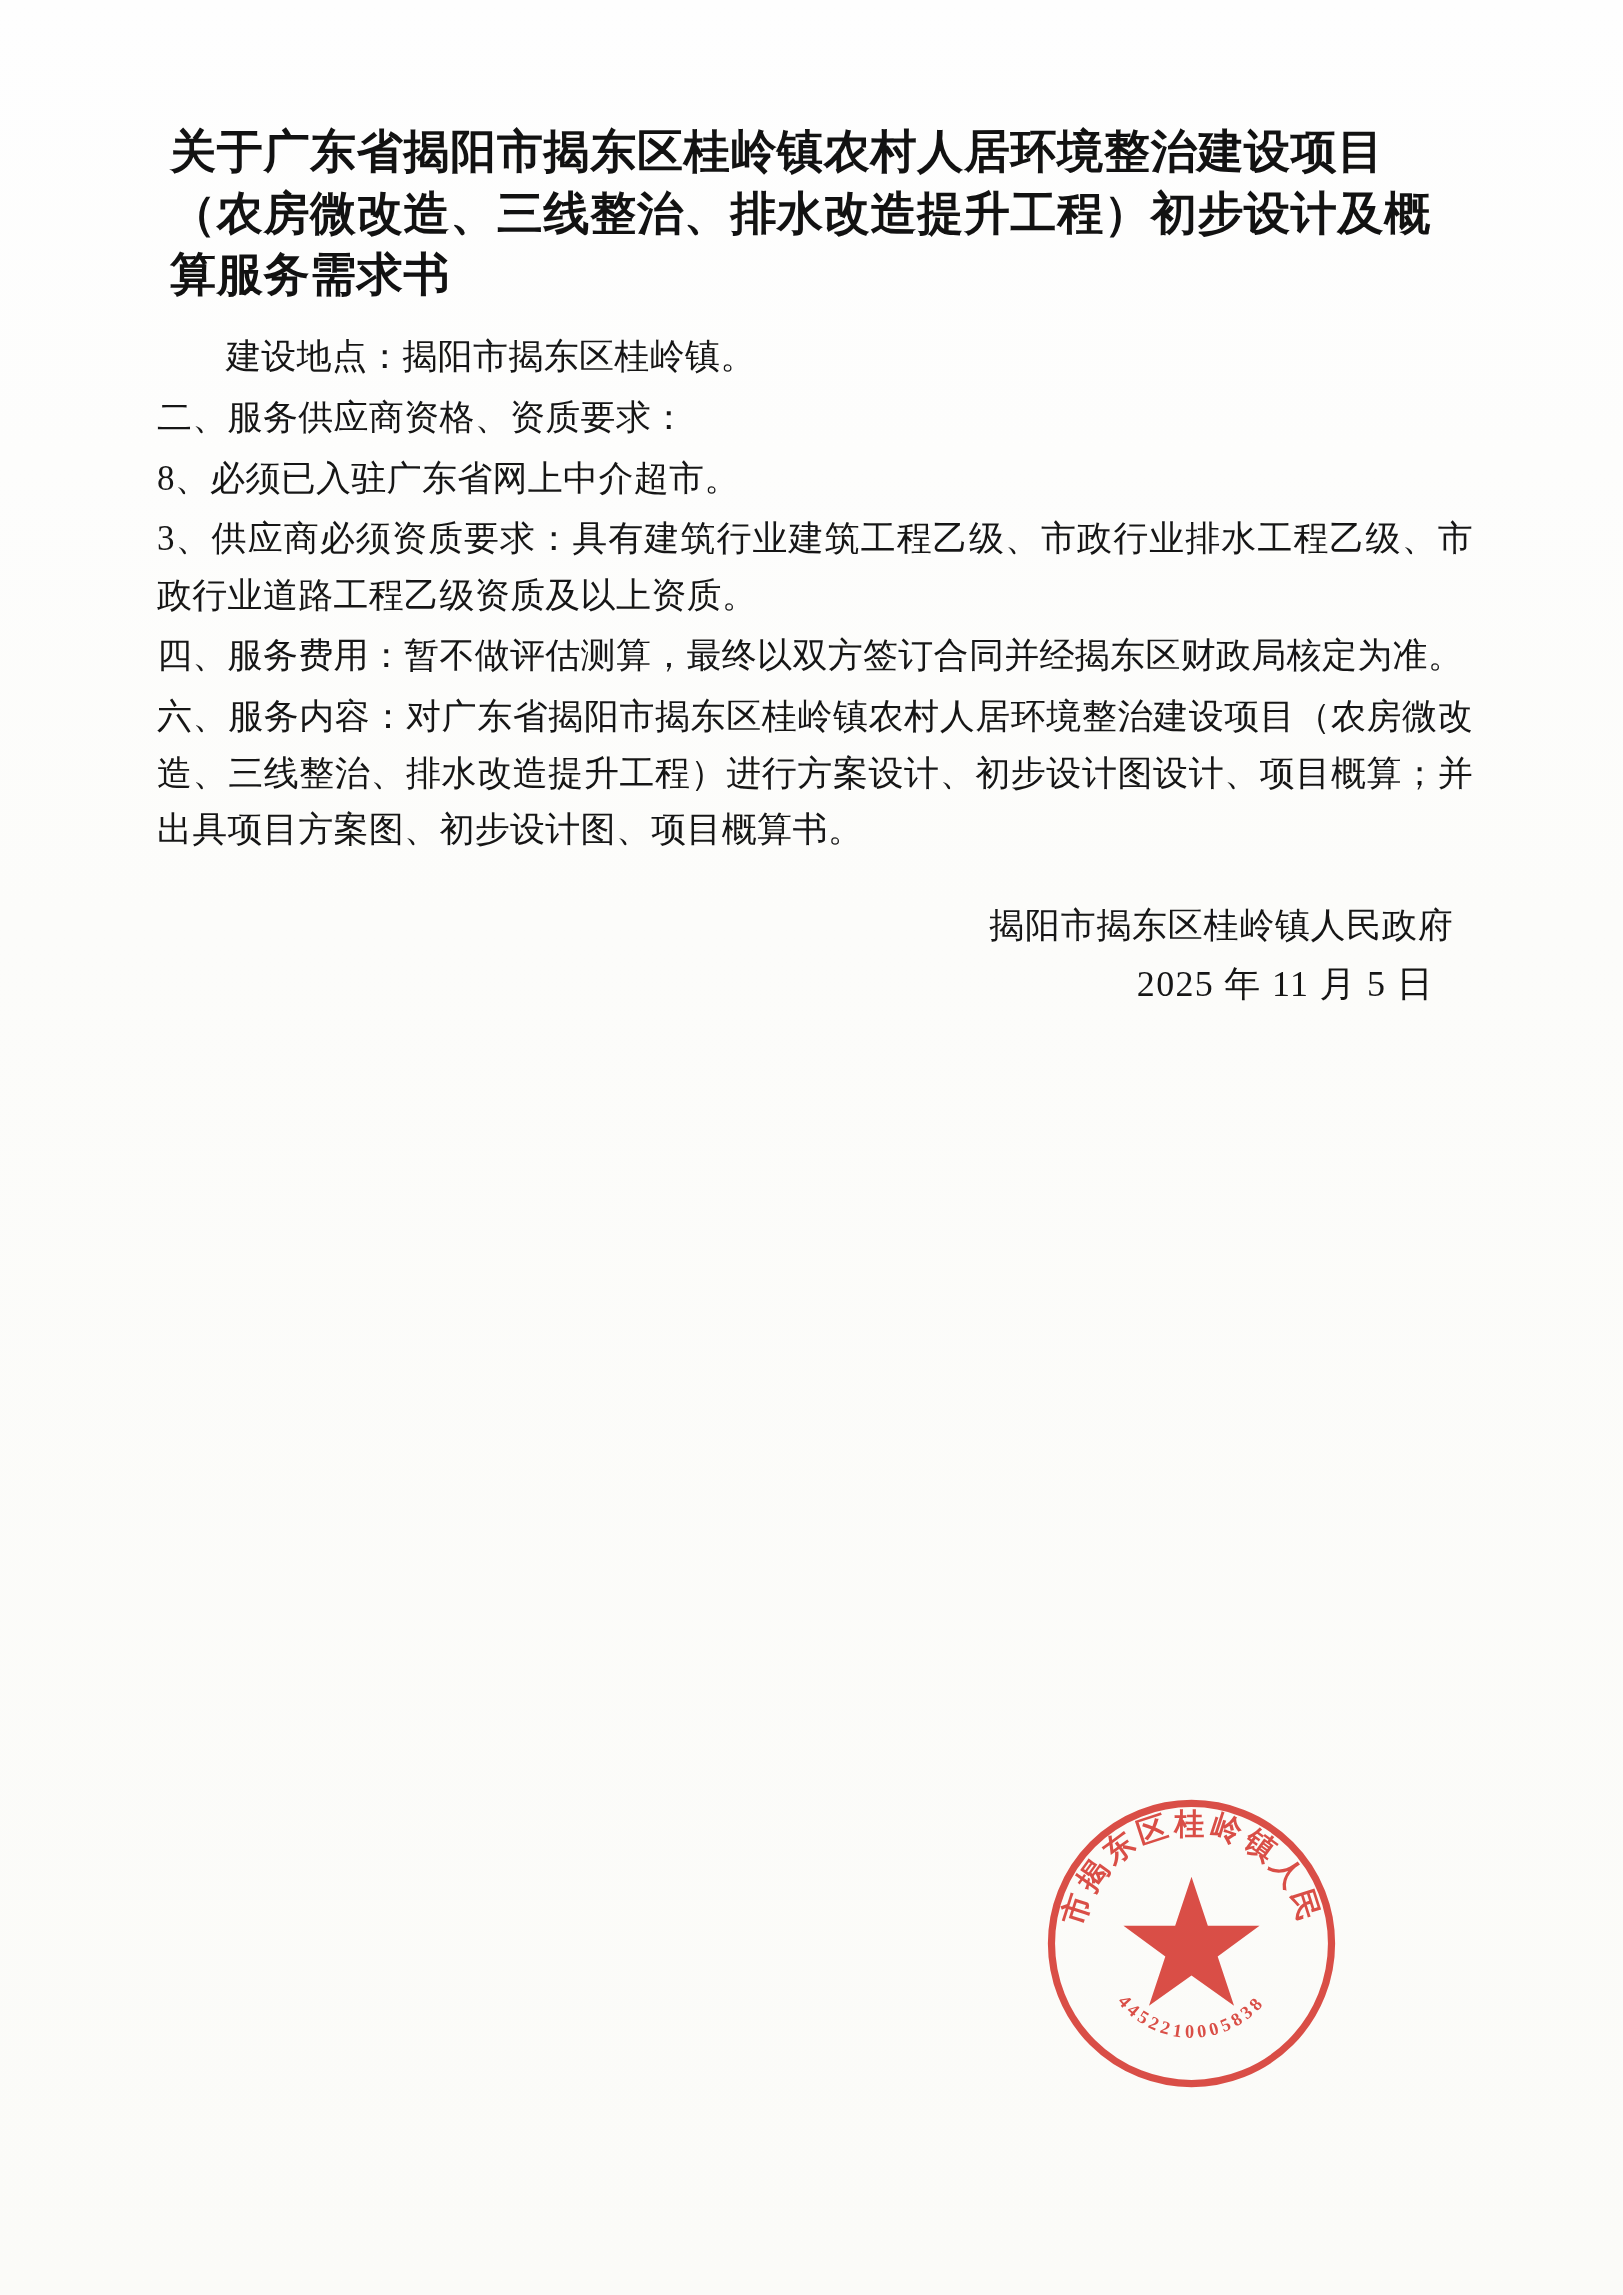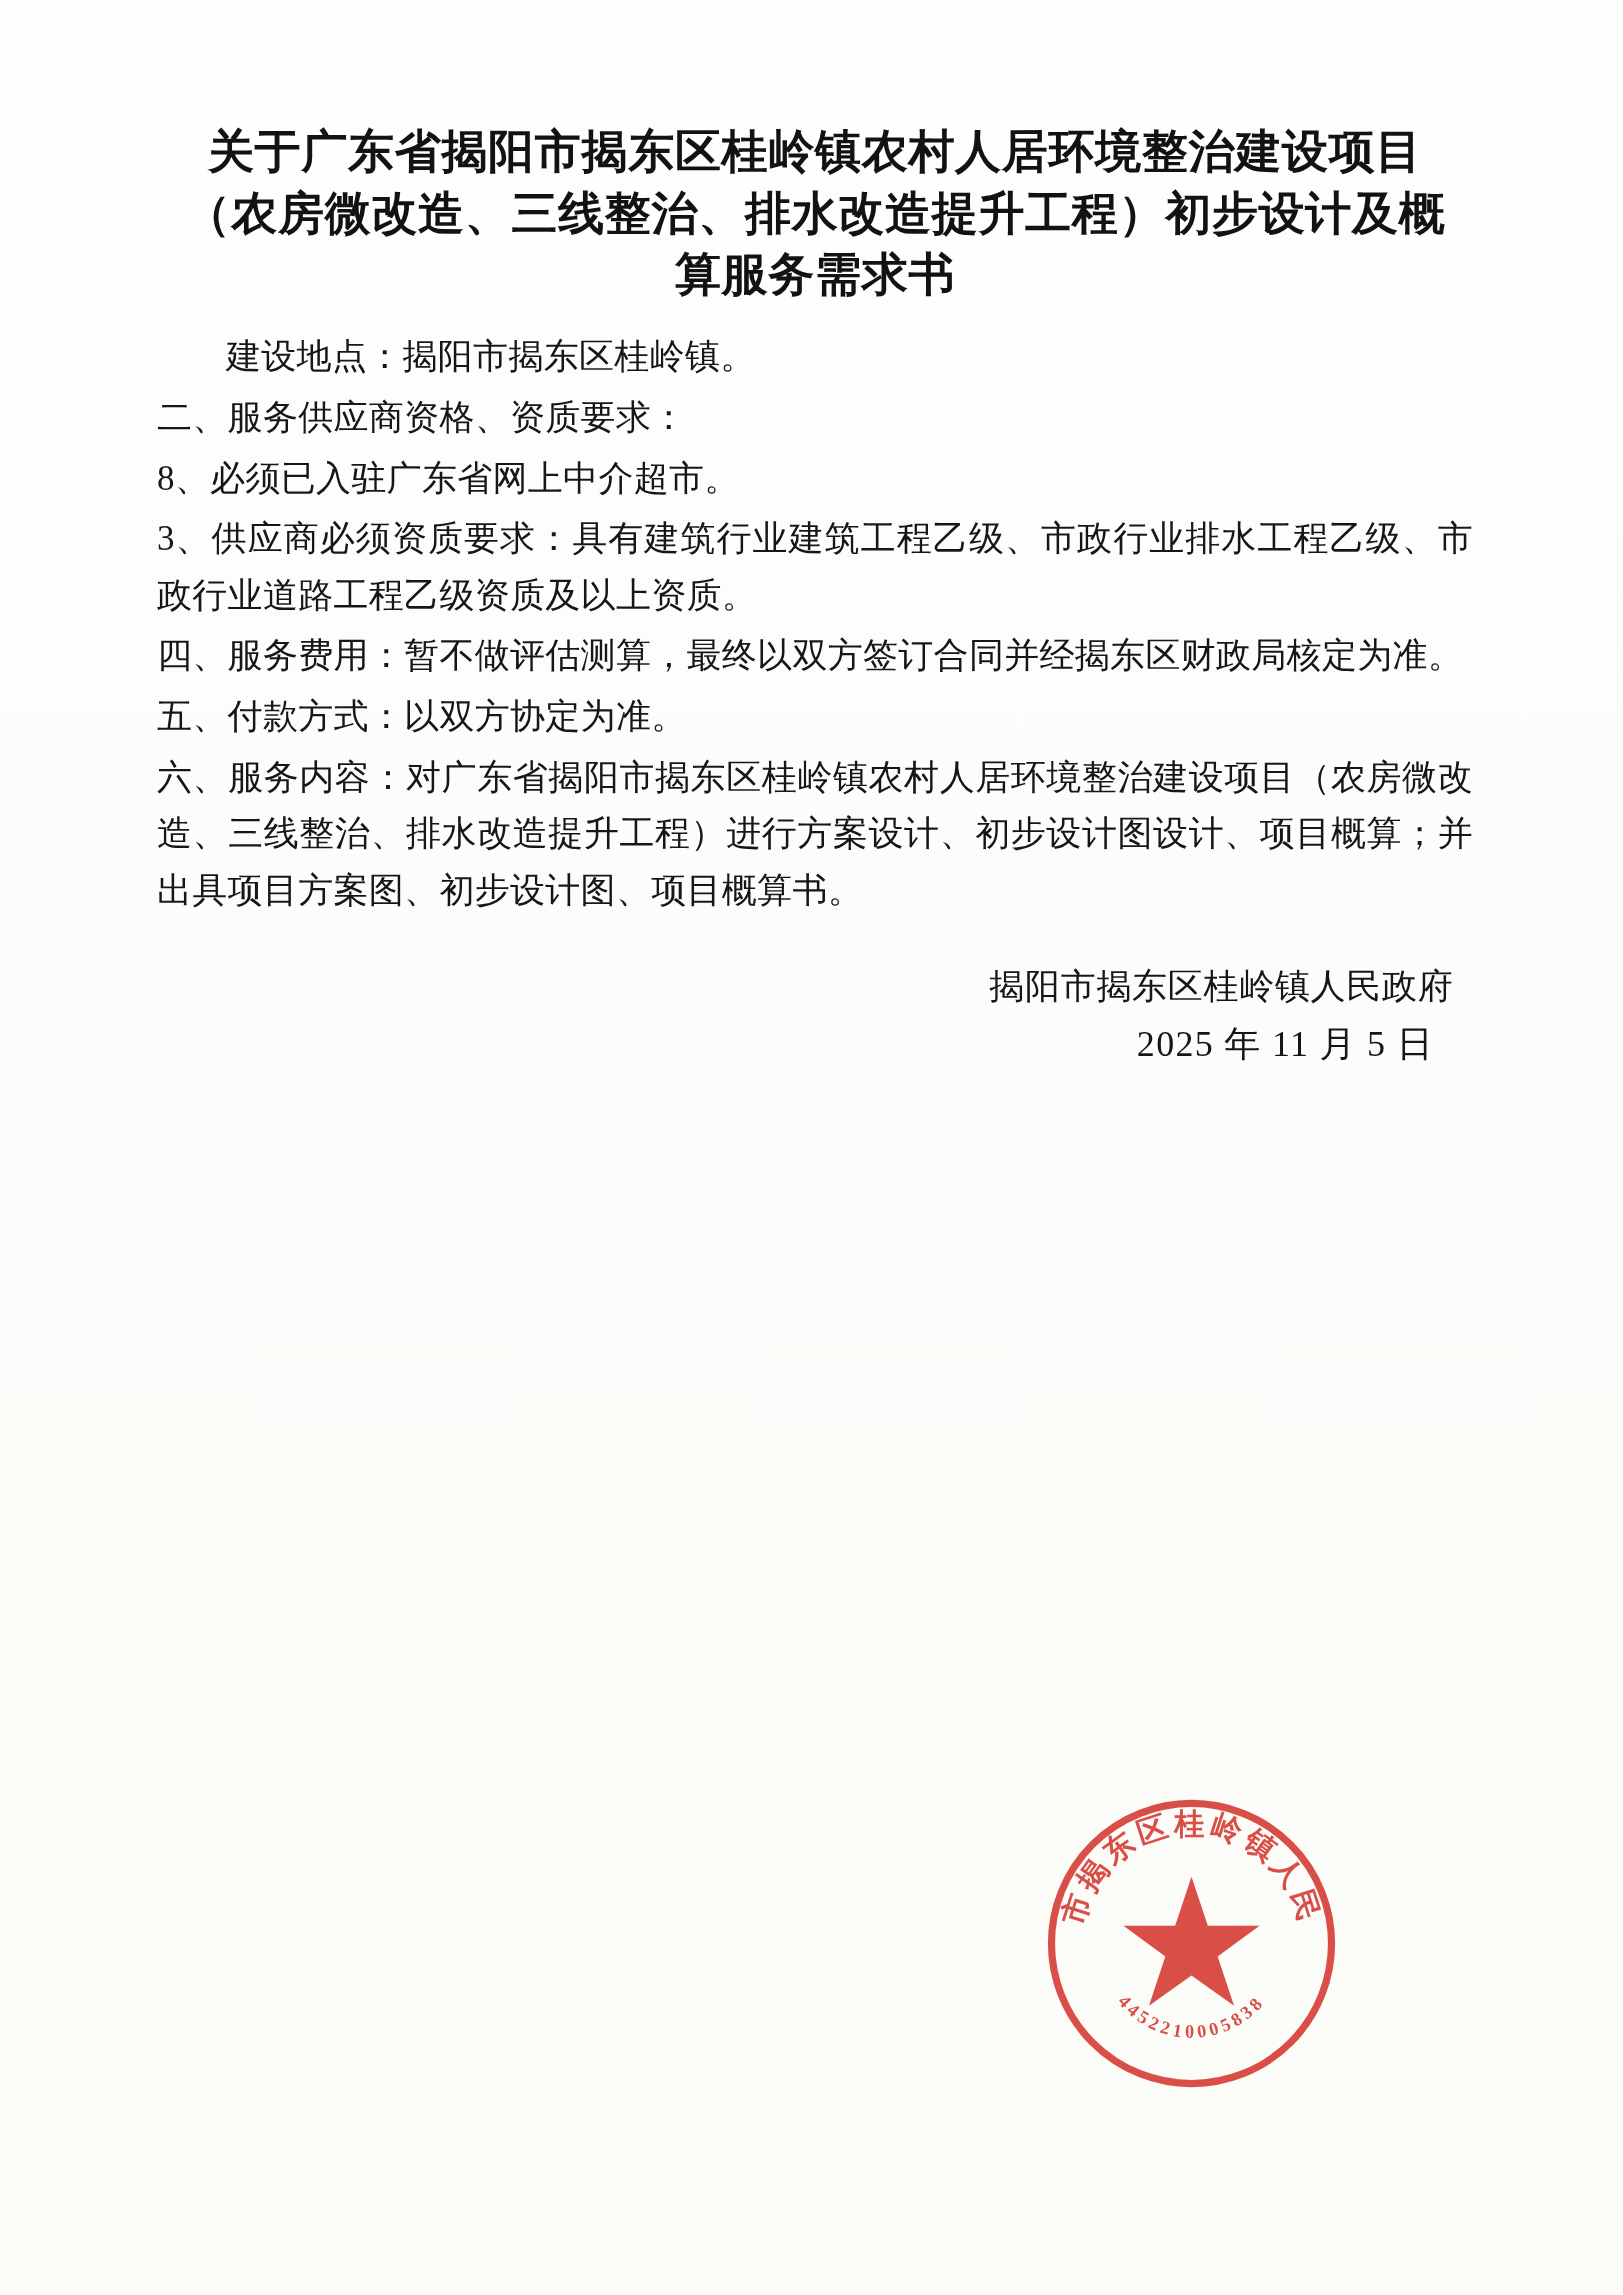--- a/index.html
+++ b/index.html
@@ -37,21 +37,20 @@
     left: 157px;
     top: 121px;
     width: 1316px;
   }
 
   .doc-title {
     font-family: "Liberation Serif", "DejaVu Serif", serif;
     font-weight: bold;
     font-size: 46px;
     line-height: 1.34;
-    text-align: center;
     letter-spacing: 0.7px;
     color: #121212;
     margin: 0 0 23.6px 0;
     padding: 0 13px;
   }
 
   .para {
     font-size: 35px;
     line-height: 1.62;
     text-align: justify;
@@ -113,21 +112,20 @@
 
   <div class="content">
 
     <h1 class="doc-title">关于广东省揭阳市揭东区桂岭镇农村人居环境整治建设项目（农房微改造、三线整治、排水改造提升工程）初步设计及概算服务需求书</h1>
 
     <p class="para indent">建设地点：揭阳市揭东区桂岭镇。</p>
     <p class="para">二、服务供应商资格、资质要求：</p>
     <p class="para">8、必须已入驻广东省网上中介超市。</p>
     <p class="para">3、供应商必须资质要求：具有建筑行业建筑工程乙级、市政行业排水工程乙级、市政行业道路工程乙级资质及以上资质。</p>
     <p class="para">四、服务费用：暂不做评估测算，最终以双方签订合同并经揭东区财政局核定为准。</p>
-    <p class="para">五、付款方式：以双方协定为准。</p>
     <p class="para">六、服务内容：对广东省揭阳市揭东区桂岭镇农村人居环境整治建设项目（农房微改造、三线整治、排水改造提升工程）进行方案设计、初步设计图设计、项目概算；并出具项目方案图、初步设计图、项目概算书。</p>
 
     <div class="sign-block">
       <div class="sign-line">揭阳市揭东区桂岭镇人民政府</div>
       <div class="sign-date">2025 年 11 月 5 日</div>
     </div>
 
   </div>
 
   <div class="seal">

